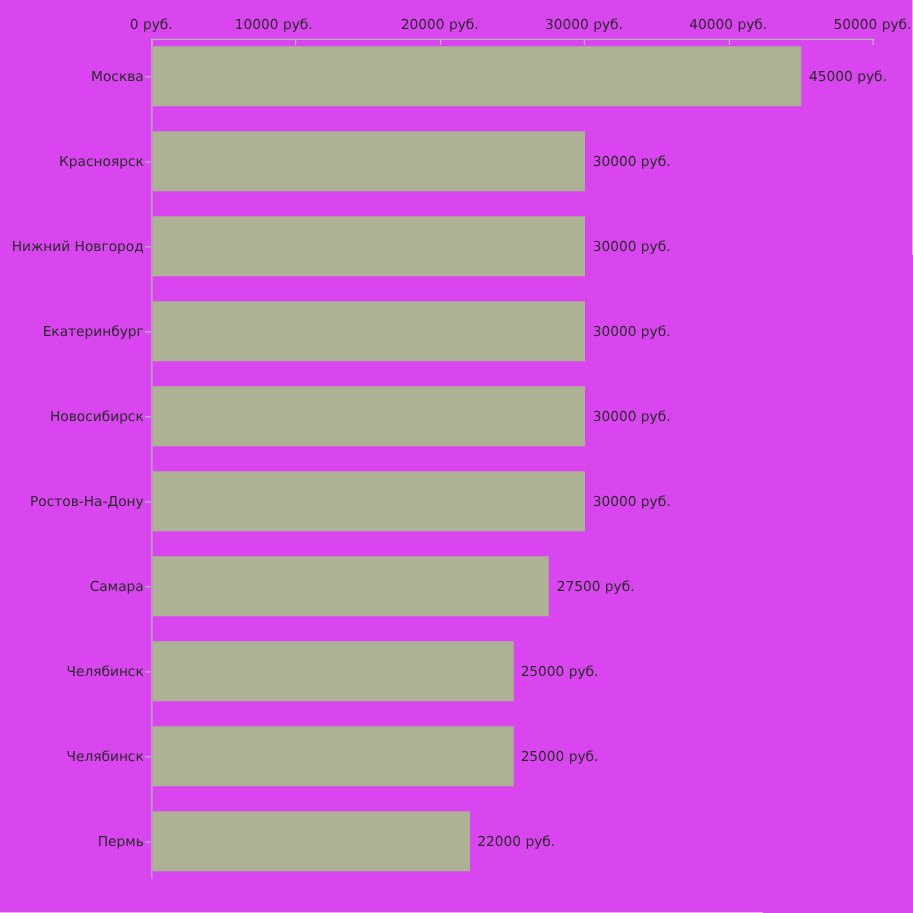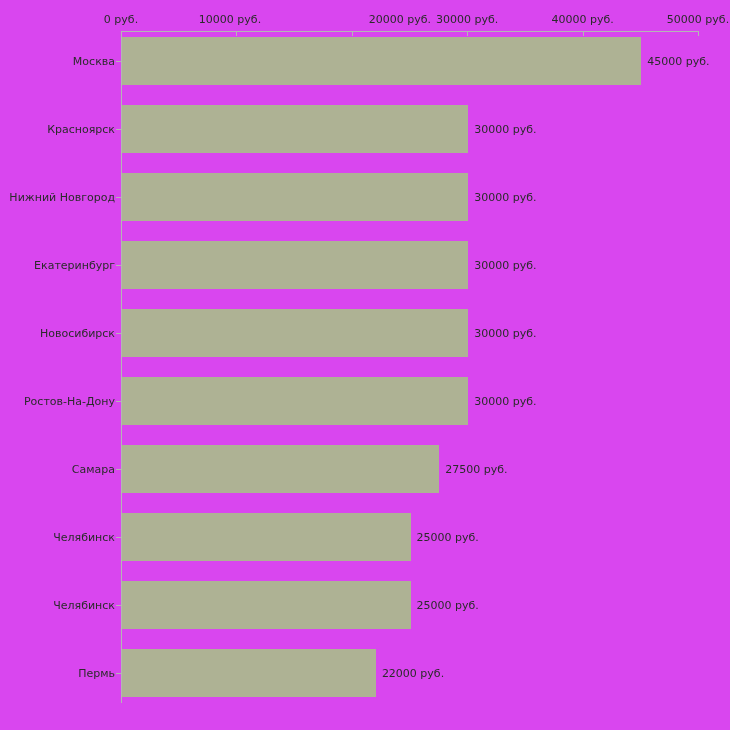--- a/index.html
+++ b/index.html
@@ -99,23 +99,23 @@
 <body>
 
 <div id="chart-root">
   <div id="plot-area">
     <div class="x-axis-line"></div>
     <div class="y-axis-line"></div>
     <div id="x-ticks-layer">
         <div class="x-tick" style="left: 121px;"></div>
         <div class="x-tick-label" style="left: 121px;">0 руб.</div>
         <div class="x-tick" style="left: 236.4px;"></div>
-        <div class="x-tick-label" style="left: 230px;">10000 руб.</div>
+        <div class="x-tick-label" style="left: 219px;">10000 руб.</div>
         <div class="x-tick" style="left: 351.8px;"></div>
-        <div class="x-tick-label" style="left: 351.8px; margin-left: 48px;">20000 руб.</div>
+        <div class="x-tick-label" style="left: 351.8px;">20000 руб.</div>
         <div class="x-tick" style="left: 467.2px;"></div>
         <div class="x-tick-label" style="left: 467.2px;">30000 руб.</div>
         <div class="x-tick" style="left: 582.6px;"></div>
         <div class="x-tick-label" style="left: 582.6px;">40000 руб.</div>
         <div class="x-tick" style="left: 698px;"></div>
         <div class="x-tick-label" style="left: 698px;">50000 руб.</div>
       </div>
     <div id="y-ticks-layer">
         <div class="y-tick" style="top: 61px;"></div>
         <div class="y-tick" style="top: 129px;"></div>

